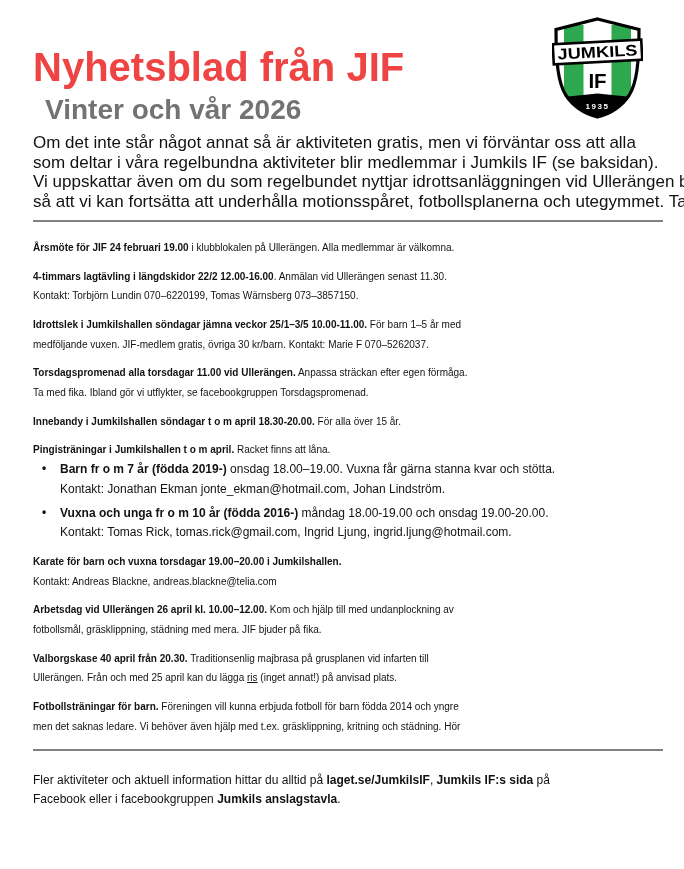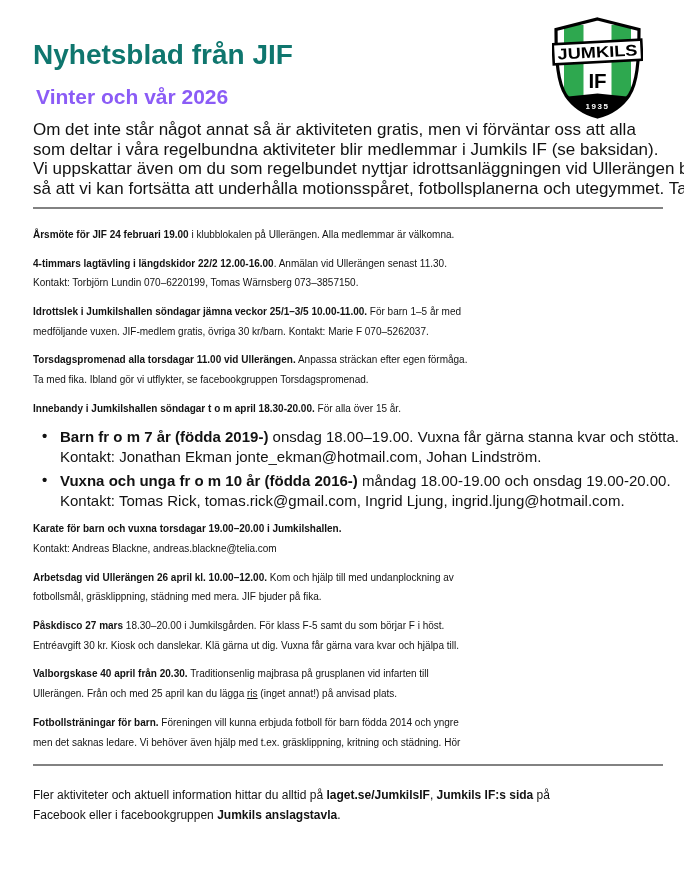--- a/index.html
+++ b/index.html
@@ -4,31 +4,31 @@
 <title>Nyhetsblad från JIF</title>
 <style>
   html,body{margin:0;padding:0;background:#e8e8e8;}
   .page{
     position:relative;width:684px;height:869px;margin:0 auto;
     background:#ffffff;overflow:hidden;
     font-family:"Liberation Sans","DejaVu Sans",sans-serif;
     color:#121212;
   }
   .content{position:absolute;left:33px;top:0;width:632px;}
-  h1.title{font-size:28px;line-height:43px;margin:33px 0 0;font-weight:bold;color:#0f766e;}
-  h2.subtitle{font-size:21px;line-height:26px;margin:8px 3px 0;font-weight:bold;color:#8b5cf6;}
+  h1.title{font-size:40px;line-height:43px;margin:46px 0 0;font-weight:bold;color:#ef4444;}
+  h2.subtitle{font-size:28px;line-height:26px;margin:8px 12px 0;font-weight:bold;color:#737373;}
   .intro{font-size:17px;line-height:19.7px;margin:10px 0 0;white-space:nowrap;}
   hr.rule{border:none;border-top:2px solid #828282;margin:8px 0 0;width:630px;height:0;}
   hr.rule-bottom{margin-top:12px;}
   .sections{margin-top:16px;}
   p.para{font-size:10px;line-height:19.7px;margin:0 0 9px;white-space:nowrap;}
   p.para.tight{margin-bottom:0;}
   ul.bullets{list-style:none;margin:0 0 9px;padding:0;}
   ul.bullets li{
-    position:relative;padding-left:27px;font-size:15px;line-height:19.7px;
+    position:relative;padding-left:27px;font-size:12px;line-height:19.7px;
     margin:0 0 4px;white-space:nowrap;
   }
   ul.bullets li::before{content:"\2022";position:absolute;left:9px;top:-1px;font-weight:bold;}
   b{font-weight:bold;}
   .u{text-decoration:underline;text-align:right;}
   .footer{font-size:12px;line-height:19.7px;margin:20px 0 0;white-space:nowrap;}
   .logo{position:absolute;left:552px;top:17px;width:91px;height:102px;}
   .logo text{font-family:"Liberation Sans","DejaVu Sans",sans-serif;}
 </style>
 </head>
@@ -64,27 +64,27 @@
     <p class="intro">Om det inte står något annat så är aktiviteten gratis, men vi förväntar oss att alla<br>som deltar i våra regelbundna aktiviteter blir medlemmar i Jumkils IF (se baksidan).<br>Vi uppskattar även om du som regelbundet nyttjar idrottsanläggningen vid Ullerängen blir medlem<br>så att vi kan fortsätta att underhålla motionsspåret, fotbollsplanerna och utegymmet. Tack!</p>
 
     <hr class="rule">
 
     <div class="sections">
         <p class="para"><b>Årsmöte för JIF 24 februari 19.00</b><span> i klubblokalen på Ullerängen. Alla medlemmar är välkomna.</span></p>
         <p class="para"><b>4-timmars lagtävling i längdskidor 22/2 12.00-16.00</b><span>. Anmälan vid Ullerängen senast 11.30.</span><br><span>Kontakt: Torbjörn Lundin 070–6220199, Tomas Wärnsberg 073–3857150.</span></p>
         <p class="para"><b>Idrottslek i Jumkilshallen söndagar jämna veckor 25/1–3/5 10.00-11.00.</b><span> För barn 1–5 år med</span><br><span>medföljande vuxen. JIF-medlem gratis, övriga 30 kr/barn. Kontakt: Marie F 070–5262037.</span></p>
         <p class="para"><b>Torsdagspromenad alla torsdagar 11.00 vid Ullerängen.</b><span> Anpassa sträckan efter egen förmåga.</span><br><span>Ta med fika. Ibland gör vi utflykter, se facebookgruppen Torsdagspromenad.</span></p>
         <p class="para"><b>Innebandy i Jumkilshallen söndagar t o m april 18.30-20.00.</b><span> För alla över 15 år.</span></p>
+        <p class="para tight"><b>Pingisträningar i Jumkilshallen t o m april.</b><span> Racket finns att låna.</span></p>
         <ul class="bullets">
           <li><b>Barn fr o m 7 år (födda 2019-)</b><span> onsdag 18.00–19.00. Vuxna får gärna stanna kvar och stötta.</span><br><span>Kontakt: Jonathan Ekman jonte_ekman@hotmail.com, Johan Lindström.</span></li>
           <li><b>Vuxna och unga fr o m 10 år (födda 2016-)</b><span> måndag 18.00-19.00 och onsdag 19.00-20.00.</span><br><span>Kontakt: Tomas Rick, tomas.rick@gmail.com, Ingrid Ljung, ingrid.ljung@hotmail.com.</span></li>
         </ul>
         <p class="para"><b>Karate för barn och vuxna torsdagar 19.00–20.00 i Jumkilshallen.</b><br><span>Kontakt: Andreas Blackne, andreas.blackne@telia.com</span></p>
         <p class="para"><b>Arbetsdag vid Ullerängen 26 april kl. 10.00–12.00.</b><span> Kom och hjälp till med undanplockning av</span><br><span>fotbollsmål, gräsklippning, städning med mera. JIF bjuder på fika.</span></p>
-        <p class="para"><b>Påskdisco 27 mars</b><span> 18.30–20.00 i Jumkilsgården. För klass F-5 samt du som börjar F i höst.</span><br><span>Entréavgift 30 kr. Kiosk och danslekar. Klä gärna ut dig. Vuxna får gärna vara kvar och hjälpa till.</span></p>
         <p class="para"><b>Valborgskase 40 april från 20.30.</b><span> Traditionsenlig majbrasa på grusplanen vid infarten till</span><br><span>Ullerängen. Från och med 25 april kan du lägga </span><span class="u">ris</span><span> (inget annat!) på anvisad plats.</span></p>
         <p class="para"><b>Fotbollsträningar för barn.</b><span> Föreningen vill kunna erbjuda fotboll för barn födda 2014 och yngre</span><br><span>men det saknas ledare. Vi behöver även hjälp med t.ex. gräsklippning, kritning och städning. Hör</span><br></p>
       </div>
 
     <hr class="rule rule-bottom">
 
     <p class="footer"><span>Fler aktiviteter och aktuell information hittar du alltid på </span><b>laget.se/JumkilsIF</b><span>, </span><b>Jumkils IF:s sida</b><span> på</span><br><span>Facebook eller i facebookgruppen </span><b>Jumkils anslagstavla</b><span>.</span></p>
   </div>
 </div>
 

